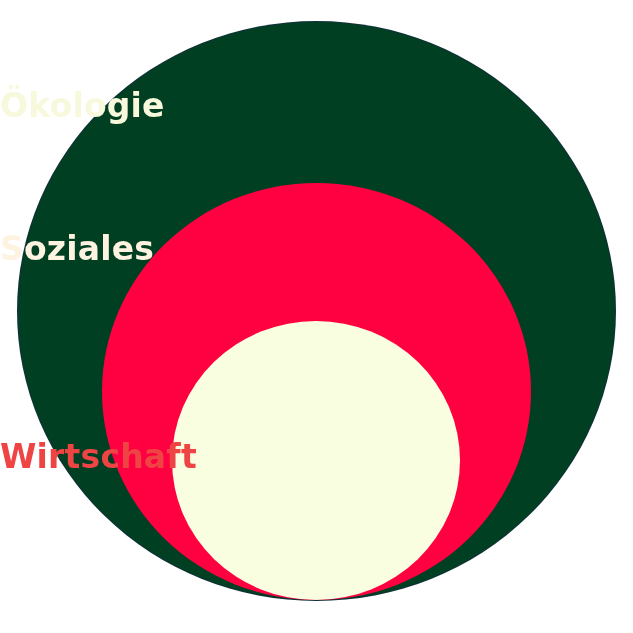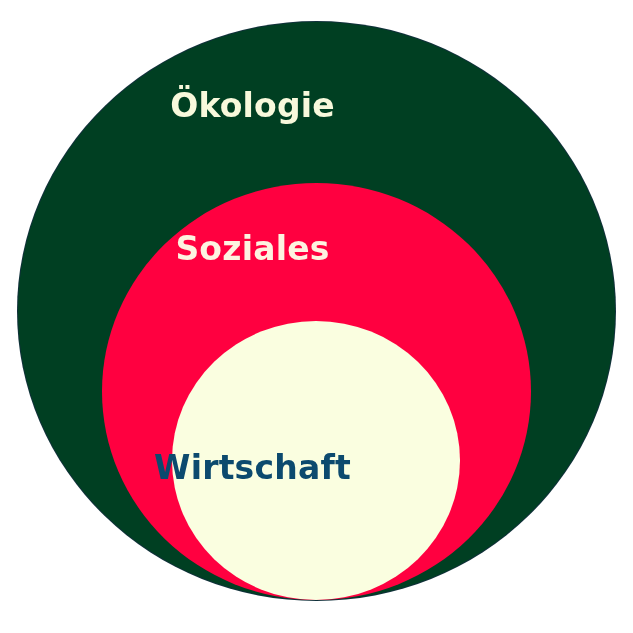--- a/index.html
+++ b/index.html
@@ -2,30 +2,30 @@
 <html><head>
 <meta charset="utf-8">
 <style>
   html, body { margin:0; padding:0; background:#ffffff; }
   body { width:633px; height:633px; position:relative; overflow:hidden; }
   .circle { position:absolute; border-radius:50%; }
   #outer { left:18px; top:22px; width:597px; height:578px; box-shadow:0 0 0 1px #10303a; }
   #middle { left:102px; top:183px; width:429px; height:417px; }
   #inner { left:172px; top:321px; width:288px; height:279px; }
   .label {
-    position:absolute; left:0; width:505px; text-align:center;
+    position:absolute; left:0; width:505px; text-align:left;
     font-family:"DejaVu Sans", sans-serif; font-weight:bold;
     font-size:33px; letter-spacing:0.2px; line-height:40px;
   }
   #label-outer { top:86px; }
   #label-middle { top:229px; }
   #label-inner { top:437px; }
 </style>
 </head>
 <body>
 
 <div class="circle" id="outer" style="background: rgb(0, 63, 34);"></div>
 <div class="circle" id="middle" style="background: rgb(255, 0, 64);"></div>
 <div class="circle" id="inner" style="background: rgb(250, 254, 224);"></div>
 
 <div class="label" id="label-outer" style="color: rgb(248, 249, 220);">Ökologie</div>
 <div class="label" id="label-middle" style="color: rgb(253, 243, 224);">Soziales</div>
-<div class="label" id="label-inner" style="color: #0c4a6e; margin-top: 11px;">Wirtschaft</div>
+<div class="label" id="label-inner" style="color: #ef4444;">Wirtschaft</div>
 
 </body></html>

